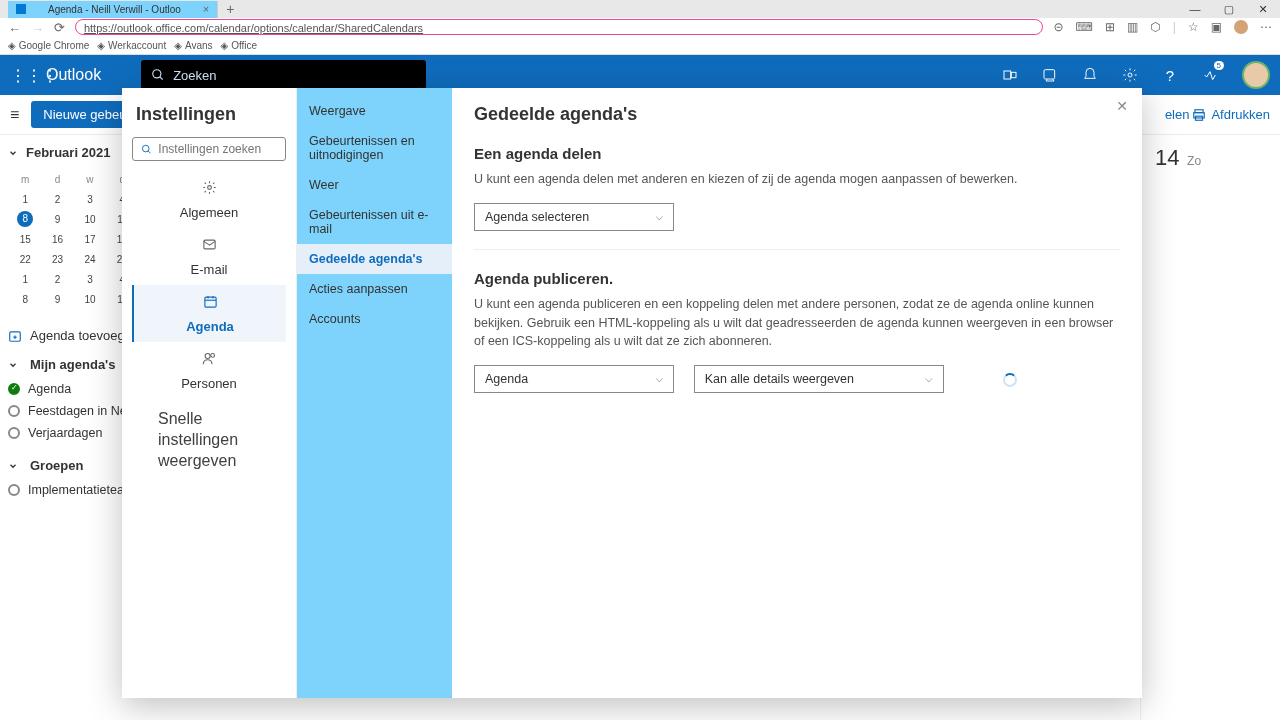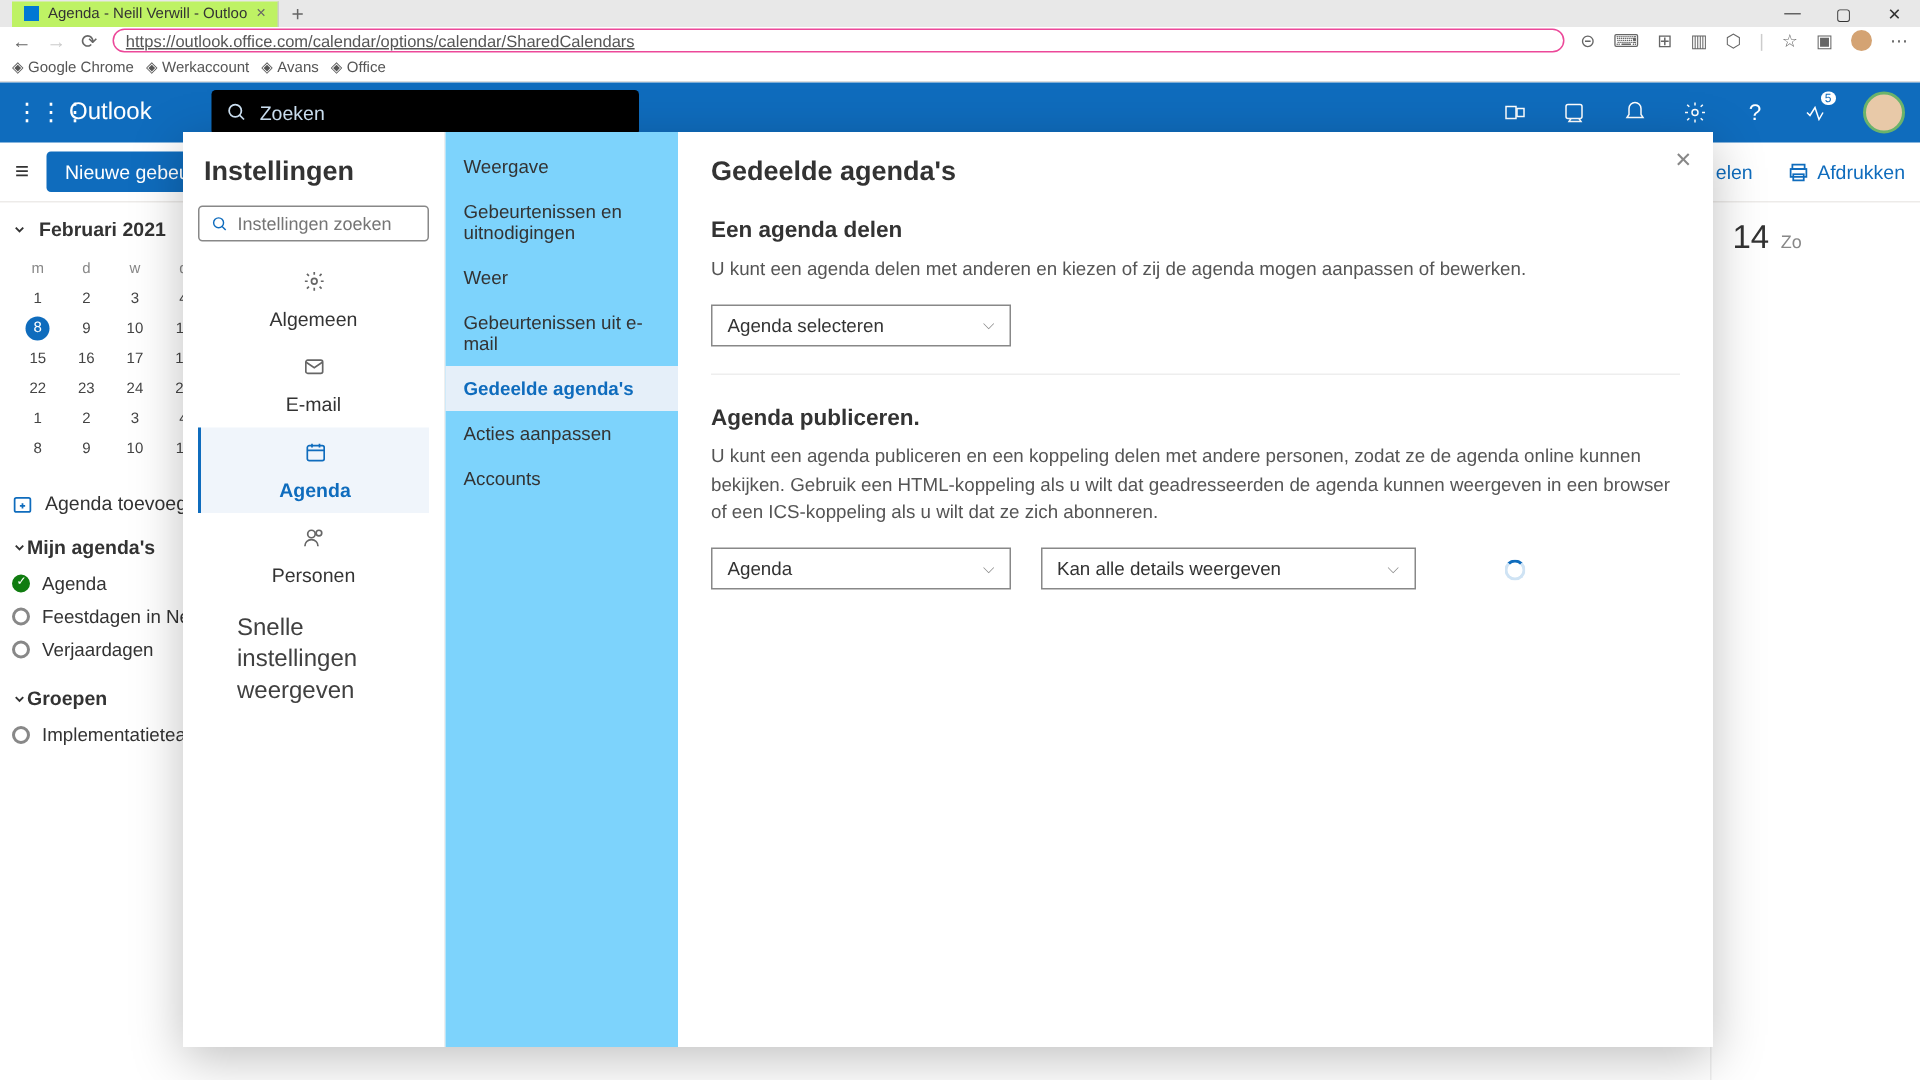--- a/index.html
+++ b/index.html
@@ -1,21 +1,21 @@
 <!DOCTYPE html>
 <html><head>
 <meta charset="utf-8">
 <style>
 * { margin: 0; padding: 0; box-sizing: border-box; font-family: 'Segoe UI', Arial, sans-serif; }
 body { width: 1280px; height: 720px; overflow: hidden; background: #fff; font-size: 13px; color: #333; }
 
 
 .browser-chrome { background: #fff; border-bottom: 1px solid #ddd; }
 .tab-bar { height: 18px; background: #e8e8e8; display: flex; align-items: center; padding-left: 8px; }
-.tab { background: #bef264; height: 17px; padding: 1px 8px; font-size: 10px; display: flex; align-items: center; gap: 6px; border-right: 1px solid #ccc; }
+.tab { background: #7dd3fc; height: 17px; padding: 1px 8px; font-size: 10px; display: flex; align-items: center; gap: 22px; border-right: 1px solid #ccc; }
 .tab-icon { width: 10px; height: 10px; background: #0078d4; }
 .tab-close { color: #666; font-size: 11px; cursor: pointer; }
 .new-tab { margin-left: 8px; color: #666; font-size: 14px; cursor: pointer; }
 .window-ctrl { margin-left: auto; display: flex; }
 .window-ctrl span { width: 34px; text-align: center; font-size: 11px; color: #333; }
 .addr-bar { height: 18px; display: flex; align-items: center; padding: 0 8px; gap: 10px; }
 .nav-arrow { color: #666; font-size: 13px; cursor: pointer; }
 .addr-input { flex: 1; font-size: 11px; color: #555; padding: 2px 8px; border: 1px solid #ec4899; border-radius: 10px; height: 16px; line-height: 12px; text-decoration: underline; }
 .addr-icons { display: flex; gap: 12px; color: #666; font-size: 12px; }
 .bookmark-bar { height: 18px; display: flex; align-items: center; padding: 0 8px; gap: 8px; font-size: 10px; color: #555; }
@@ -29,34 +29,34 @@
 .search-box input { background: transparent; border: none; color: #fff; margin-left: 8px; font-size: 13px; outline: none; }
 .search-box input::placeholder { color: #cfe3f4; }
 .header-icons { margin-left: auto; display: flex; gap: 24px; align-items: center; }
 .header-icon { width: 16px; height: 16px; position: relative; cursor: pointer; }
 .avatar { width: 28px; height: 28px; border-radius: 50%; background: #e8c9a8; border: 2px solid #6bb36b; }
 
 
 .cmd-bar { height: 40px; display: flex; align-items: center; padding: 0 10px; gap: 8px; border-bottom: 1px solid #edebe9; }
 .hamburger { font-size: 16px; color: #333; cursor: pointer; margin-right: 4px; }
 .new-btn { background: #0f6cbd; color: #fff; padding: 6px 12px; border-radius: 3px; border: none; font-size: 13px; cursor: pointer; }
-.cmd-right { margin-left: auto; display: flex; gap: 24px; color: #0f6cbd; font-size: 13px; }
+.cmd-right { margin-left: auto; display: flex; gap: 3px; color: #0f6cbd; font-size: 13px; }
 .cmd-right span { display: flex; gap: 5px; align-items: center; cursor: pointer; }
 
 
 .main-layout { display: flex; height: calc(720px - 54px - 40px - 40px); position: relative; }
 .left-panel { width: 180px; padding: 6px 8px; }
 .month-head { display: flex; align-items: center; gap: 8px; margin: 4px 0 8px; cursor: pointer; font-weight: 700; font-size: 13px; }
 .mini-cal { font-size: 10px; width: 100%; }
 .mini-cal th, .mini-cal td { text-align: center; width: 22px; height: 18px; color: #444; }
 .mini-cal th { font-weight: 400; color: #888; }
 .mini-cal .today { background: #0f6cbd; color: #fff; border-radius: 50%; display: inline-block; width: 16px; height: 16px; line-height: 16px; }
 .mini-cal .other { color: #bbb; }
 .add-cal { display: flex; gap: 8px; align-items: center; color: #333; margin: 18px 0 8px; cursor: pointer; }
-.section-head { display: flex; gap: 0; align-items: center; font-weight: 600; margin: 14px 0 6px; cursor: pointer; }
+.section-head { display: flex; gap: 12px; align-items: center; font-weight: 600; margin: 14px 0 6px; cursor: pointer; }
 .cal-item { display: flex; gap: 8px; align-items: center; padding: 4px 0; cursor: pointer; font-size: 12.5px; }
 .circle { width: 12px; height: 12px; border-radius: 50%; border: 2px solid #888; }
 .circle.checked { background: #107c10; border-color: #107c10; position: relative; }
 .circle.checked::after { content: '✓'; color: #fff; font-size: 8px; position: absolute; top: -2px; left: 1px; }
 
 
 .modal { position: absolute; top: 88px; left: 122px; width: 1020px; height: 610px; background: #fff; box-shadow: 0 8px 32px rgba(0,0,0,0.25); display: flex; z-index: 100; }
 .modal-col1 { width: 175px; padding: 16px 10px; border-right: 1px solid #eee; }
 .modal-title { font-size: 18px; font-weight: 600; margin-bottom: 12px; padding-left: 4px; }
 .search-settings { display: flex; align-items: center; border: 1px solid #888; border-radius: 3px; padding: 4px 8px; margin-bottom: 10px; }

